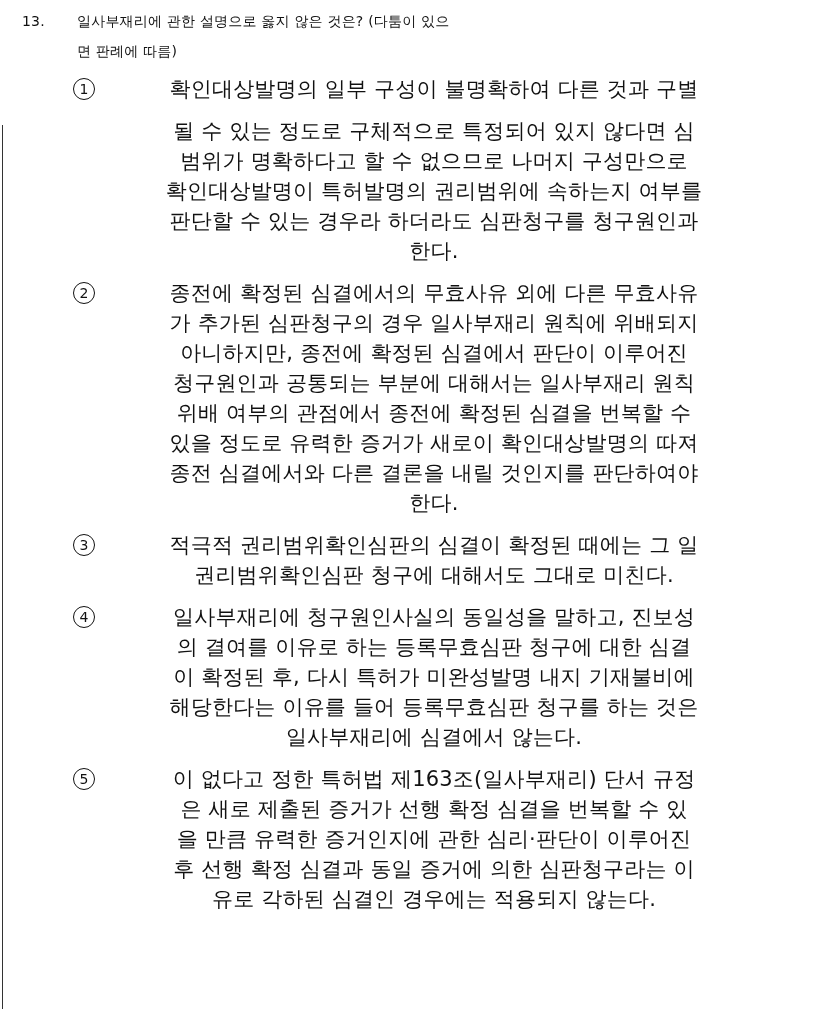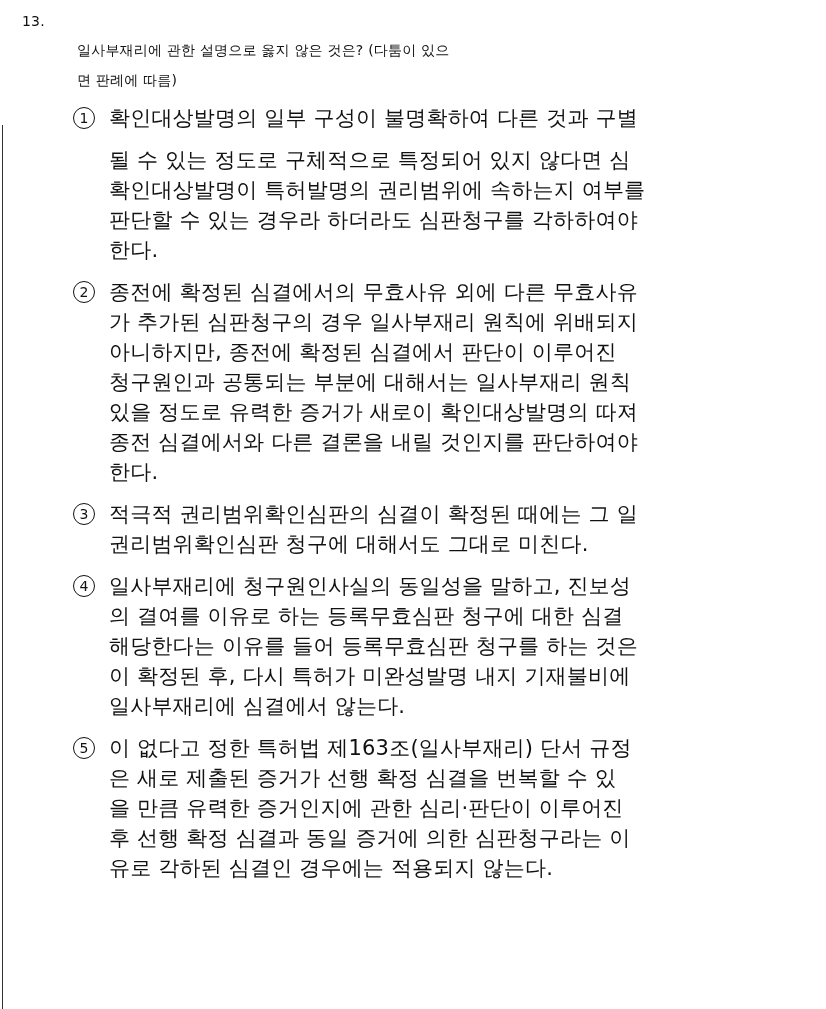--- a/index.html
+++ b/index.html
@@ -34,21 +34,20 @@
       font-size: 14px;
       line-height: 30px;
       letter-spacing: 0.2px;
     }
     .q-num {
       width: 55px;
       flex: 0 0 55px;
     }
     .q-text {
       width: 680px;
-      margin-top: 29px;
     }
     .options {
       margin-top: 8px;
     }
     .option {
       display: flex;
       font-size: 21px;
       line-height: 30px;
       margin-bottom: 12px;
       letter-spacing: 0.2px;
@@ -67,20 +66,21 @@
       width: 20px;
       height: 20px;
       border: 1.2px solid #111;
       border-radius: 50%;
       font-size: 14px;
       line-height: 20px;
       text-align: center;
     }
     .opt-text {
       width: 650px;
+      text-align: center;
     }
     .opt-line {
       display: block;
       white-space: nowrap;
     }
     .opt-first-gap {
       display: block;
       height: 12px;
     }
   </style>
@@ -101,35 +101,37 @@
   <div class="options">
 
     <div class="option">
       <div class="opt-marker">
         <span class="opt-circle">1</span>
       </div>
       <div class="opt-text">
         <span class="opt-line">확인대상발명의 일부 구성이 불명확하여 다른 것과 구별</span>
         <span class="opt-first-gap"></span>
         <span class="opt-line">될 수 있는 정도로 구체적으로 특정되어 있지 않다면 심</span>
+        <span class="opt-line">범위가 명확하다고 할 수 없으므로 나머지 구성만으로</span>
         <span class="opt-line">확인대상발명이 특허발명의 권리범위에 속하는지 여부를</span>
-        <span class="opt-line">판단할 수 있는 경우라 하더라도 심판청구를 각하하여야</span>
+        <span class="opt-line">판단할 수 있는 경우라 하더라도 심판청구를 청구원인과</span>
         <span class="opt-line">한다.</span>
       </div>
     </div>
 
     <div class="option">
       <div class="opt-marker">
         <span class="opt-circle">2</span>
       </div>
       <div class="opt-text">
         <span class="opt-line">종전에 확정된 심결에서의 무효사유 외에 다른 무효사유</span>
         <span class="opt-line">가 추가된 심판청구의 경우 일사부재리 원칙에 위배되지</span>
         <span class="opt-line">아니하지만, 종전에 확정된 심결에서 판단이 이루어진</span>
         <span class="opt-line">청구원인과 공통되는 부분에 대해서는 일사부재리 원칙</span>
+        <span class="opt-line">위배 여부의 관점에서 종전에 확정된 심결을 번복할 수</span>
         <span class="opt-line">있을 정도로 유력한 증거가 새로이 확인대상발명의 따져</span>
         <span class="opt-line">종전 심결에서와 다른 결론을 내릴 것인지를 판단하여야</span>
         <span class="opt-line">한다.</span>
       </div>
     </div>
 
     <div class="option">
       <div class="opt-marker">
         <span class="opt-circle">3</span>
       </div>
@@ -139,22 +141,22 @@
       </div>
     </div>
 
     <div class="option">
       <div class="opt-marker">
         <span class="opt-circle">4</span>
       </div>
       <div class="opt-text">
         <span class="opt-line">일사부재리에 청구원인사실의 동일성을 말하고, 진보성</span>
         <span class="opt-line">의 결여를 이유로 하는 등록무효심판 청구에 대한 심결</span>
+        <span class="opt-line">이 확정된 후, 다시 특허가 미완성발명 내지 기재불비에</span>
         <span class="opt-line">해당한다는 이유를 들어 등록무효심판 청구를 하는 것은</span>
-        <span class="opt-line">이 확정된 후, 다시 특허가 미완성발명 내지 기재불비에</span>
         <span class="opt-line">일사부재리에 심결에서 않는다.</span>
       </div>
     </div>
 
     <div class="option">
       <div class="opt-marker">
         <span class="opt-circle">5</span>
       </div>
       <div class="opt-text">
         <span class="opt-line">이 없다고 정한 특허법 제163조(일사부재리) 단서 규정</span>

